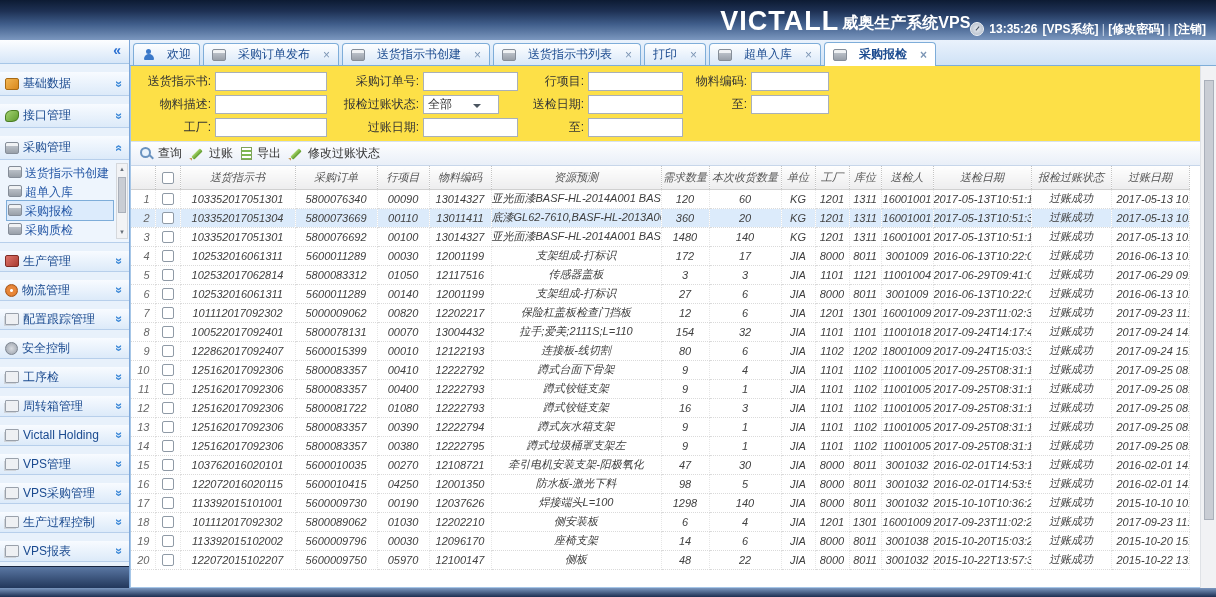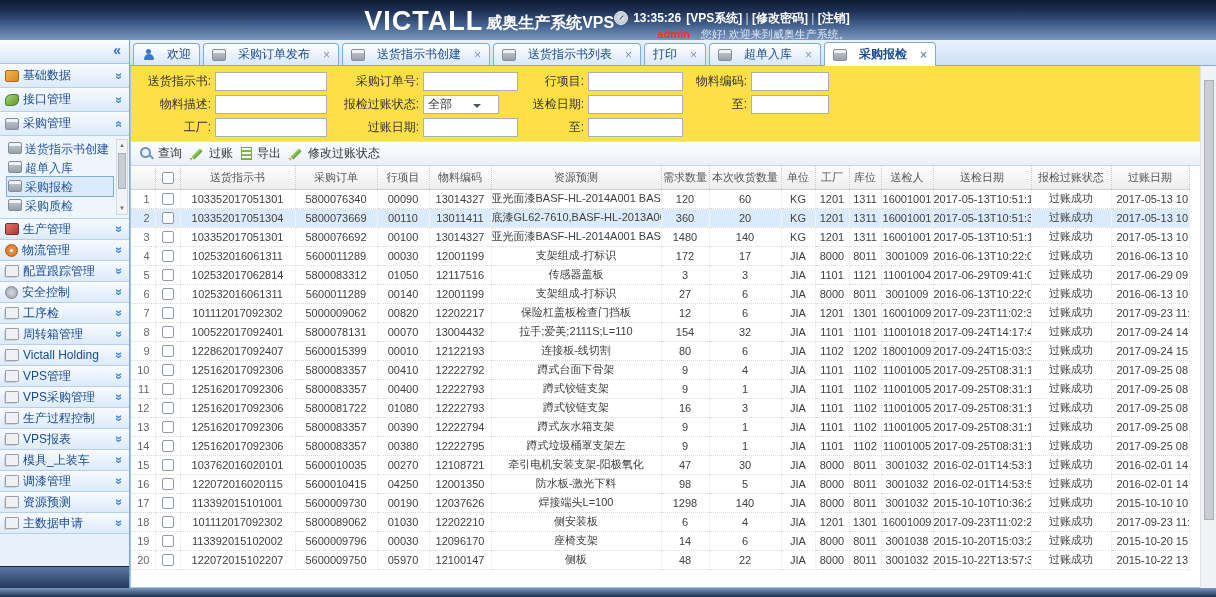--- a/index.html
+++ b/index.html
@@ -1,23 +1,23 @@
 <!DOCTYPE html>
 <html><head>
 <meta charset="utf-8">
 <style>
 * { margin:0; padding:0; box-sizing:border-box; }
 html,body { width:1216px; height:597px; overflow:hidden; }
 body { font-family:"Liberation Sans","DejaVu Sans",sans-serif; background:#fff; }
 .screen { width:1216px; height:597px; display:flex; flex-direction:column; }
 
 
-.topbar { height:40px; flex:none; display:flex; justify-content:center;
+.topbar { height:40px; flex:none; display:flex; justify-content:flex-end;
   background:linear-gradient(180deg,#0d1b33 0%,#1e3154 28%,#3f5d8a 60%,#7b97bf 100%);
-  padding:5px 10px 0 8px; color:#fff; }
+  padding:16px 10px 0 8px; color:#fff; }
 .brand { display:flex; align-items:flex-end; padding-bottom:4px; }
 .logo { font-size:27px; font-weight:bold; letter-spacing:1px; line-height:30px; }
 .brand-cn { font-size:16px; font-weight:bold; margin-left:3px; padding-bottom:2px; }
 .topright { text-align:right; font-size:12px; padding-top:5px; line-height:16px; }
 .line1 { display:flex; align-items:center; justify-content:flex-end; gap:5px; font-weight:bold; }
 .toplink { color:#fff; cursor:pointer; }
 .sep { color:#cdd9ea; font-weight:normal; }
 .line2 { font-size:11px; color:#dce7f5; }
 .admin { color:#ff2d1f; font-weight:bold; margin-right:11px; }
 .clock-icon { width:14px; height:14px; border-radius:50%; background:radial-gradient(#e8ecf2,#aab4c2);
@@ -27,21 +27,21 @@
 
 .app { flex:1; display:flex; min-height:0; }
 
 
 .sidebar { width:130px; flex:none; background:#e8f1fb; border-right:1px solid #7da7d9; display:flex; flex-direction:column; }
 .sb-top { height:24px; flex:none; background:linear-gradient(#fdfeff,#d6e6f8); border-bottom:1px solid #a6c6e7;
   text-align:right; padding:2px 8px 0 0; color:#2a6fd1; font-weight:bold; font-size:14px; cursor:pointer; }
 .sb-menu { flex:1; overflow:hidden; }
 .sb-item { height:21px; display:flex; align-items:center; gap:4px; padding:0 4px 0 5px;
   background:linear-gradient(#f8fbff,#dceaf9); border-bottom:1px solid #b7cfeb;
-  color:#1a4a8f; font-size:12px; cursor:pointer; }
+  color:#1a4a8f; font-size:12px; cursor:pointer;margin-top:8px; }
 .sb-item:nth-child(-n+3) { height:24px; }
 .sb-label { flex:1; white-space:nowrap; overflow:hidden; }
 .chev { color:#3f8ad8; font-weight:bold; display:inline-block; transform:rotate(90deg); font-size:12px; width:12px; text-align:center; }
 .sb-sub { position:relative; background:#eef5fd; border-bottom:1px solid #b7cfeb; padding:3px 16px 3px 7px; }
 .sb-sub-item { display:flex; align-items:flex-start; gap:3px; padding:3px 1px 2px 1px; color:#2356a5; font-size:12px; line-height:14px; cursor:pointer; }
 .sb-sub-item.selected { background:#dcebfc; outline:1px solid #7eadd9; }
 .sb-sub-scroll { position:absolute; right:1px; top:3px; bottom:3px; width:12px; background:#f2f3f5; border:1px solid #d5d8dc;
   display:flex; flex-direction:column; align-items:center; }
 .sarrow { font-size:6px; color:#68707a; height:11px; line-height:11px; cursor:pointer; }
 .strack { flex:1; width:100%; display:flex; justify-content:center; padding:2px 0; }
@@ -92,21 +92,21 @@
 .ic-search::after { content:''; position:absolute; left:9px; top:9px; width:5px; height:2px; background:#6a93c0; transform:rotate(45deg); }
 .ic-pencil { position:relative; width:14px; height:13px; display:inline-block; }
 .ic-pencil::before { content:''; position:absolute; left:1px; top:5px; width:12px; height:4px; border-radius:1px;
   background:linear-gradient(#a6d56a,#5f9a2c); transform:rotate(-45deg); }
 .ic-pencil::after { content:''; position:absolute; left:0; bottom:0; width:0; height:0; border:2.5px solid transparent; border-bottom-color:#c79a5a; transform:rotate(45deg); }
 .ic-export { width:11px; height:13px; display:inline-block; background:#fff; border:1px solid #7fa35c;
   background-image:repeating-linear-gradient(180deg,transparent 0 2px,#7db84f 2px 4px); }
 
 
 .gridwrap { position:relative; overflow:hidden; height:424px; background:#fff; }
-table { border-collapse:collapse; table-layout:fixed; font-size:11px; color:#404040; width:1058px; }
+table { border-collapse:collapse; table-layout:fixed; font-size:11px; color:#404040; width:1058px;font-style:italic; }
 thead th { height:23px; background:linear-gradient(#fefefe,#ededee); border-right:1px dotted #c3c3c3; border-bottom:1px solid #d0d0d0;
   font-weight:normal; color:#555; overflow:hidden; white-space:nowrap; cursor:pointer; }
 tbody td { height:19px; border-right:1px dotted #e6e6e6; border-bottom:1px dotted #dadada; text-align:center;
   white-space:nowrap; overflow:hidden; background:#fff; }
 tr.selected td { background:#dcebfb; }
 td.c-num { color:#666; text-align:right; padding-right:5px; }
 td.c-post_date { text-align:left; padding-left:5px; }
 .cb { display:inline-block; width:12px; height:12px; border:1px solid #8f9aa6; background:#fff; border-radius:2px; vertical-align:middle; cursor:pointer; }
 
 

